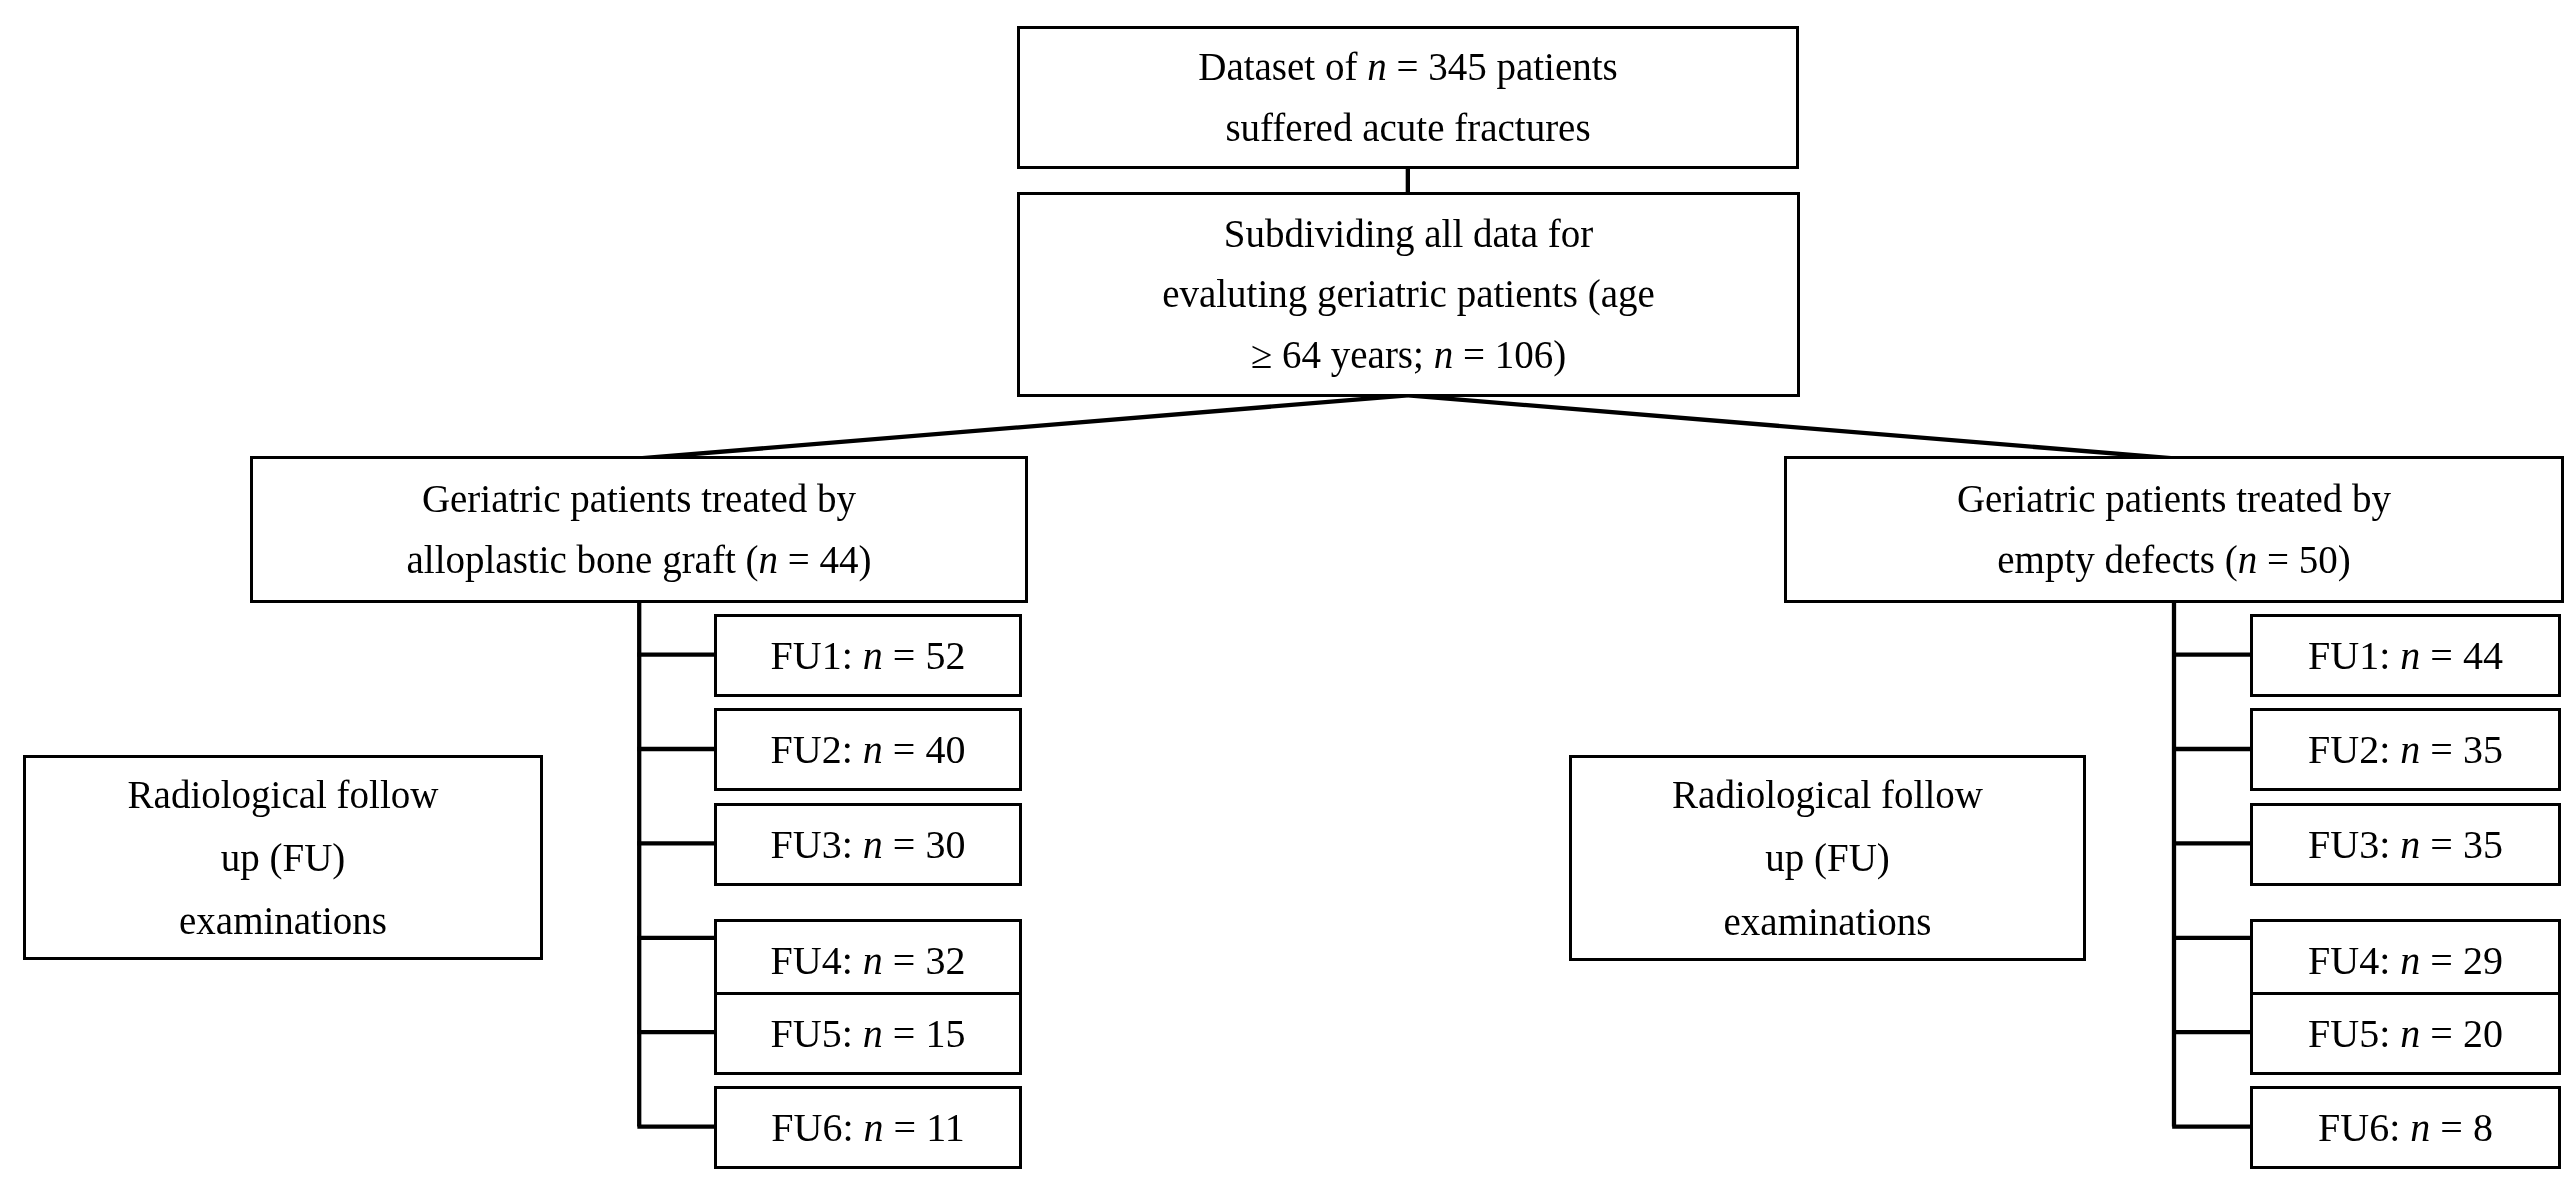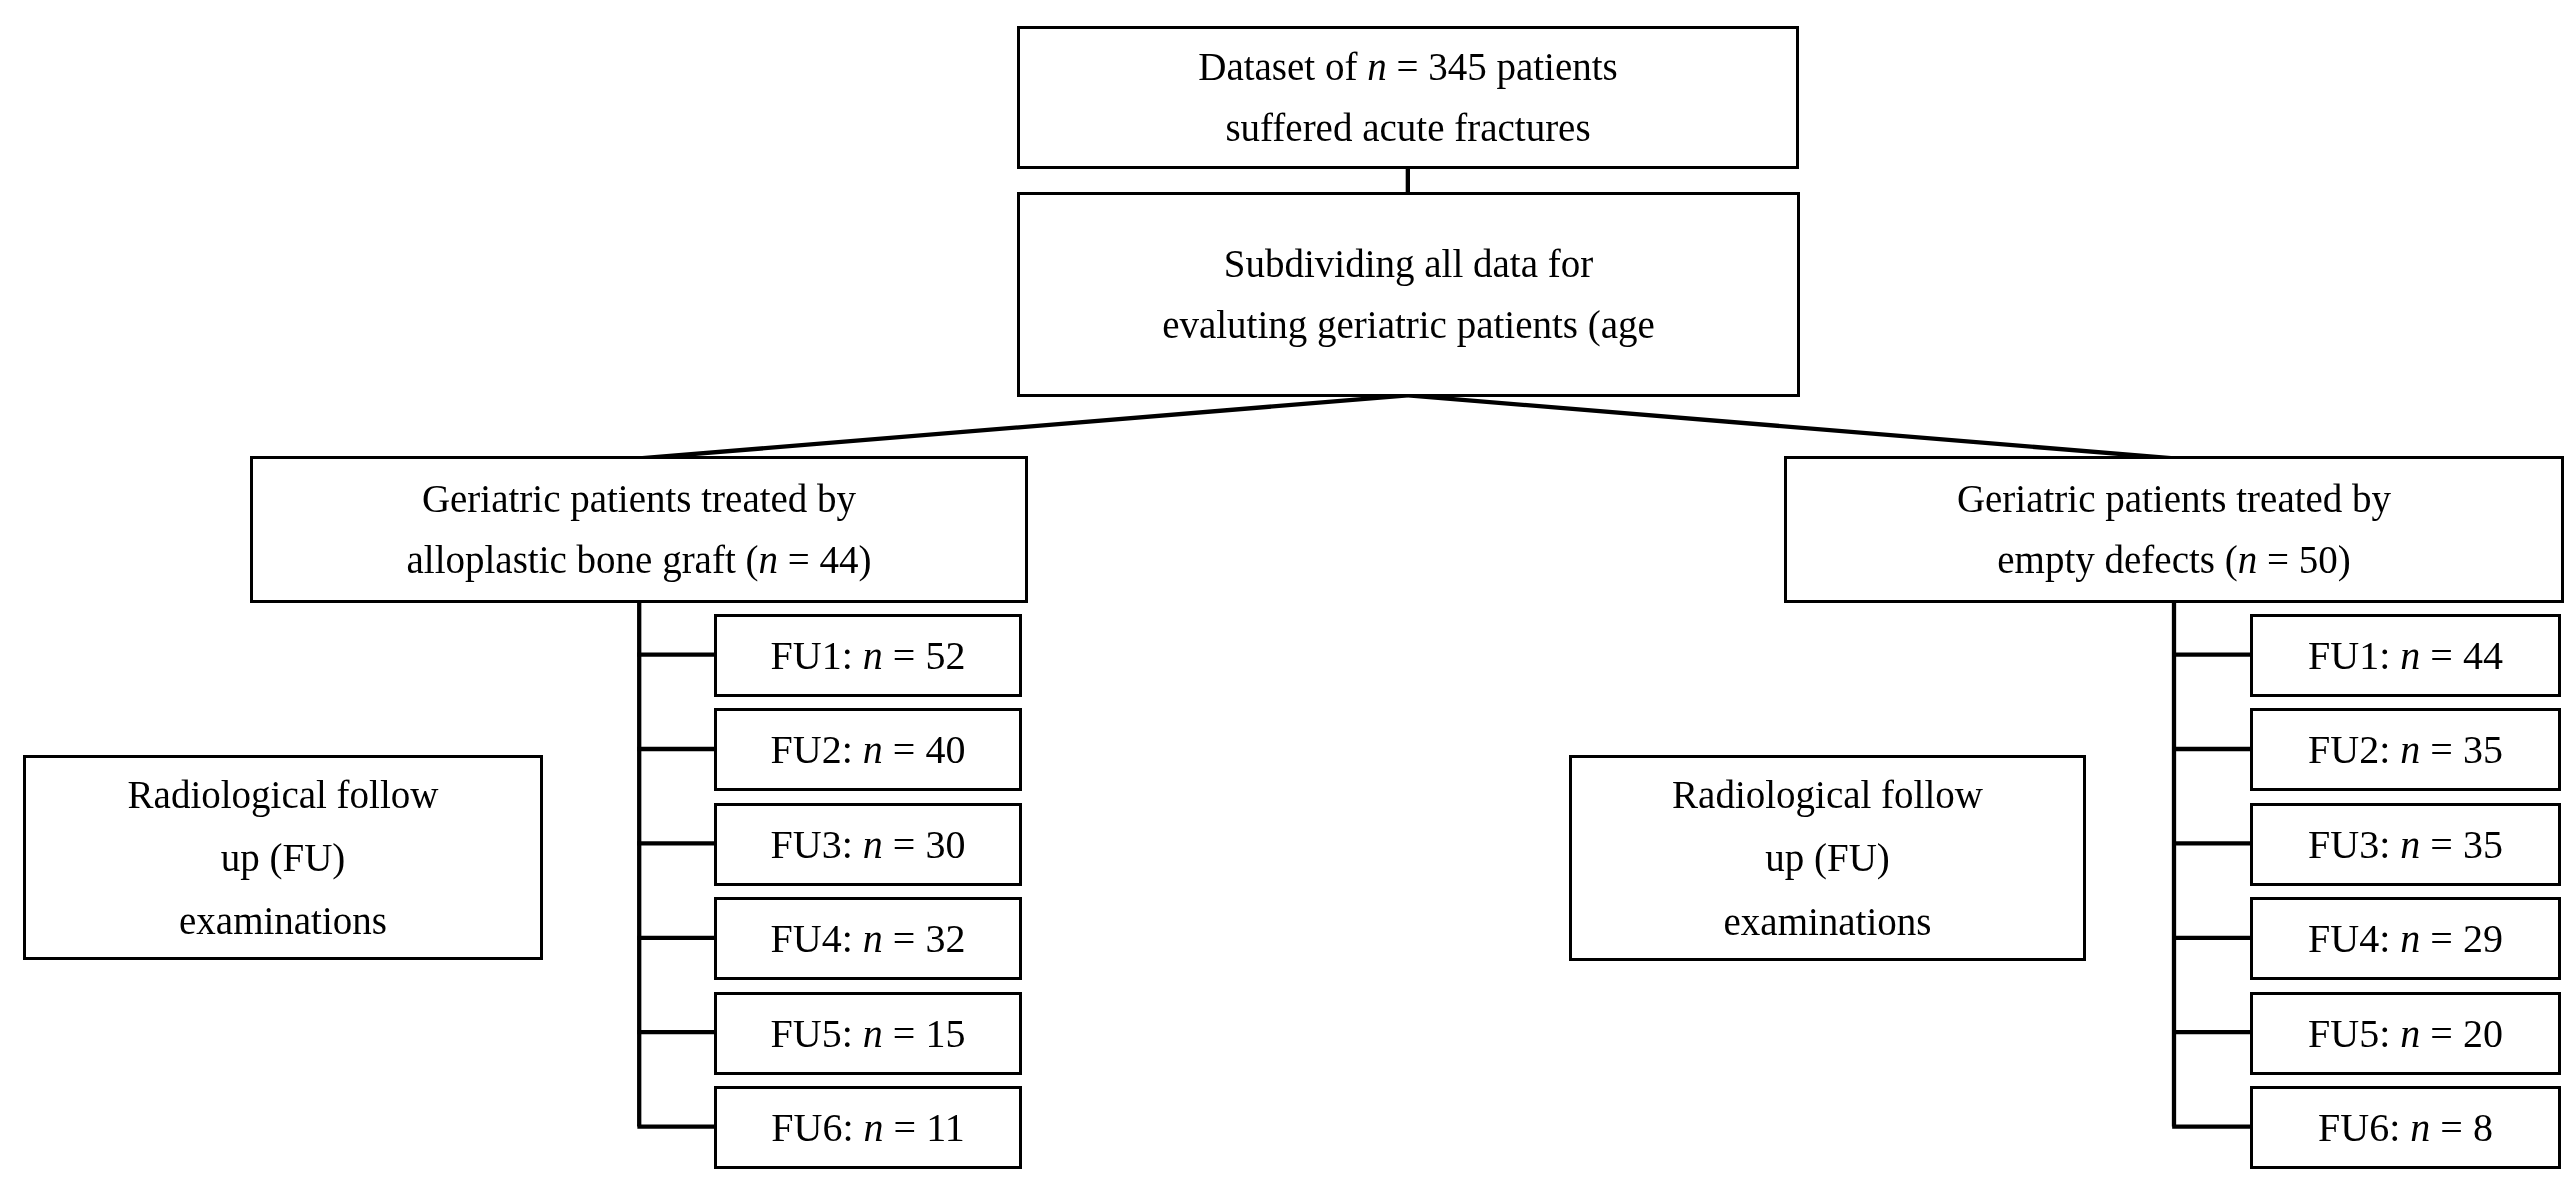--- a/index.html
+++ b/index.html
@@ -51,21 +51,21 @@
   .box-left-label  { left: 23px;   top: 755px; width: 520px; height: 205px; }
   .box-right-label { left: 1569px; top: 755px; width: 517px; height: 206px; }
 
   
   .fu { height: 83px; }
   .fu-left  { left: 714px; width: 308px; }
   .fu-right { left: 2250px; width: 311px; }
   .fu-row-0 { top: 614px; }
   .fu-row-1 { top: 708px; }
   .fu-row-2 { top: 803px; }
-  .fu-row-3 { top: 897px; align-items: center; }
+  .fu-row-3 { top: 919px; align-items: center; }
   .fu-row-4 { top: 992px; }
   .fu-row-5 { top: 1086px; }
 </style>
 </head>
 <body>
 
 <div class="canvas">
 
   <svg class="connector-layer" viewBox="0 0 4201 1948" xmlns="http://www.w3.org/2000/svg">
 
@@ -95,20 +95,21 @@
     <div class="inner">
       <div><span>Dataset of </span><span class="var">n</span><span> = 345 patients</span></div>
       <div><span>suffered acute fractures</span></div>
     </div>
   </div>
 
   <div class="node box-subdivide big-text">
     <div class="inner">
       <div><span>Subdividing all data for</span></div>
       <div><span>evaluting geriatric patients (age</span></div>
+      <div><span>≥ 64 years; </span><span class="var">n</span><span> = 106)</span></div>
     </div>
   </div>
 
   <div class="node box-left-branch big-text">
     <div class="inner">
       <div><span>Geriatric patients treated by</span></div>
       <div><span>alloplastic bone graft (</span><span class="var">n</span><span> = 44)</span></div>
     </div>
   </div>
 

